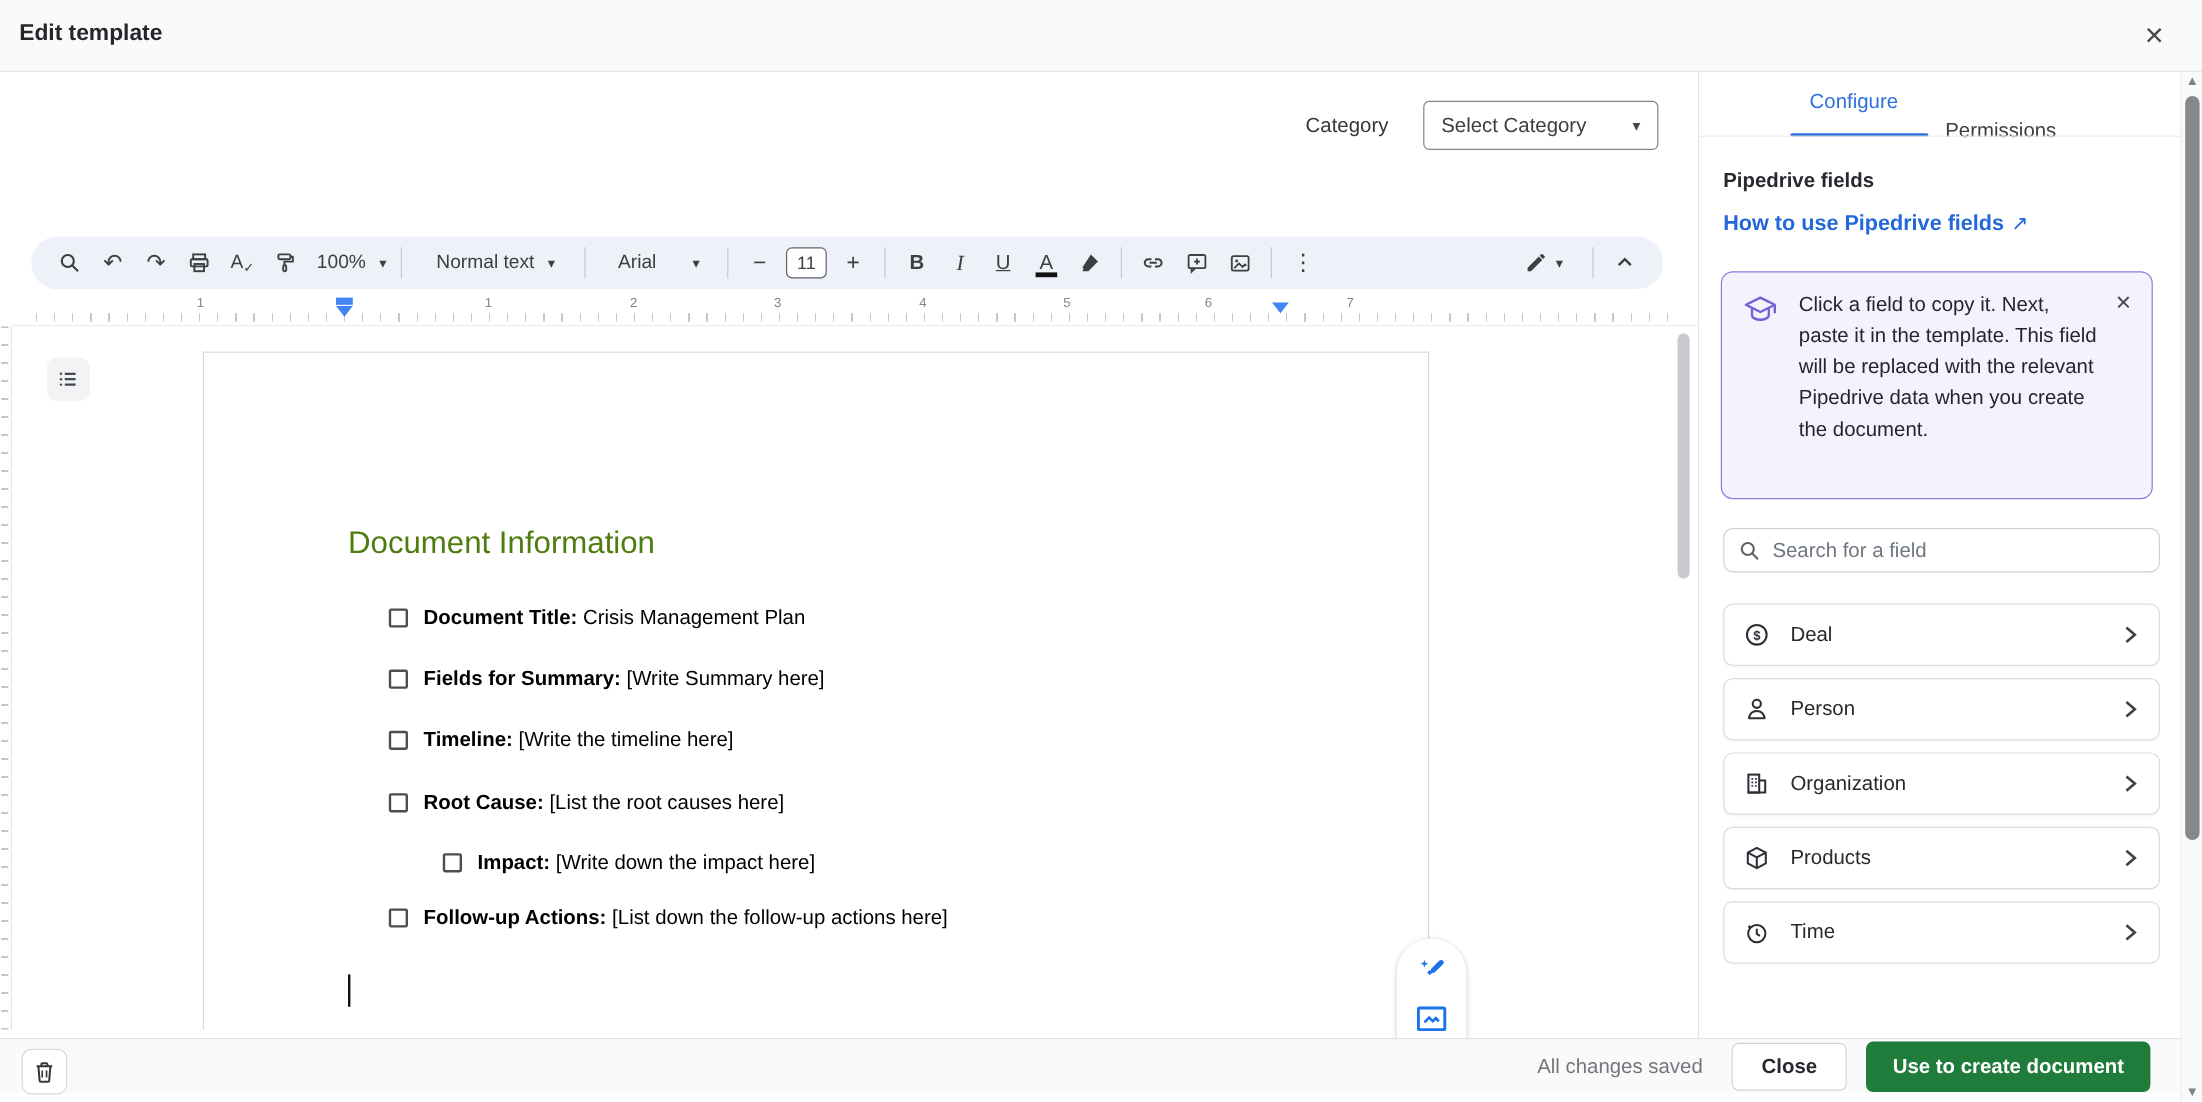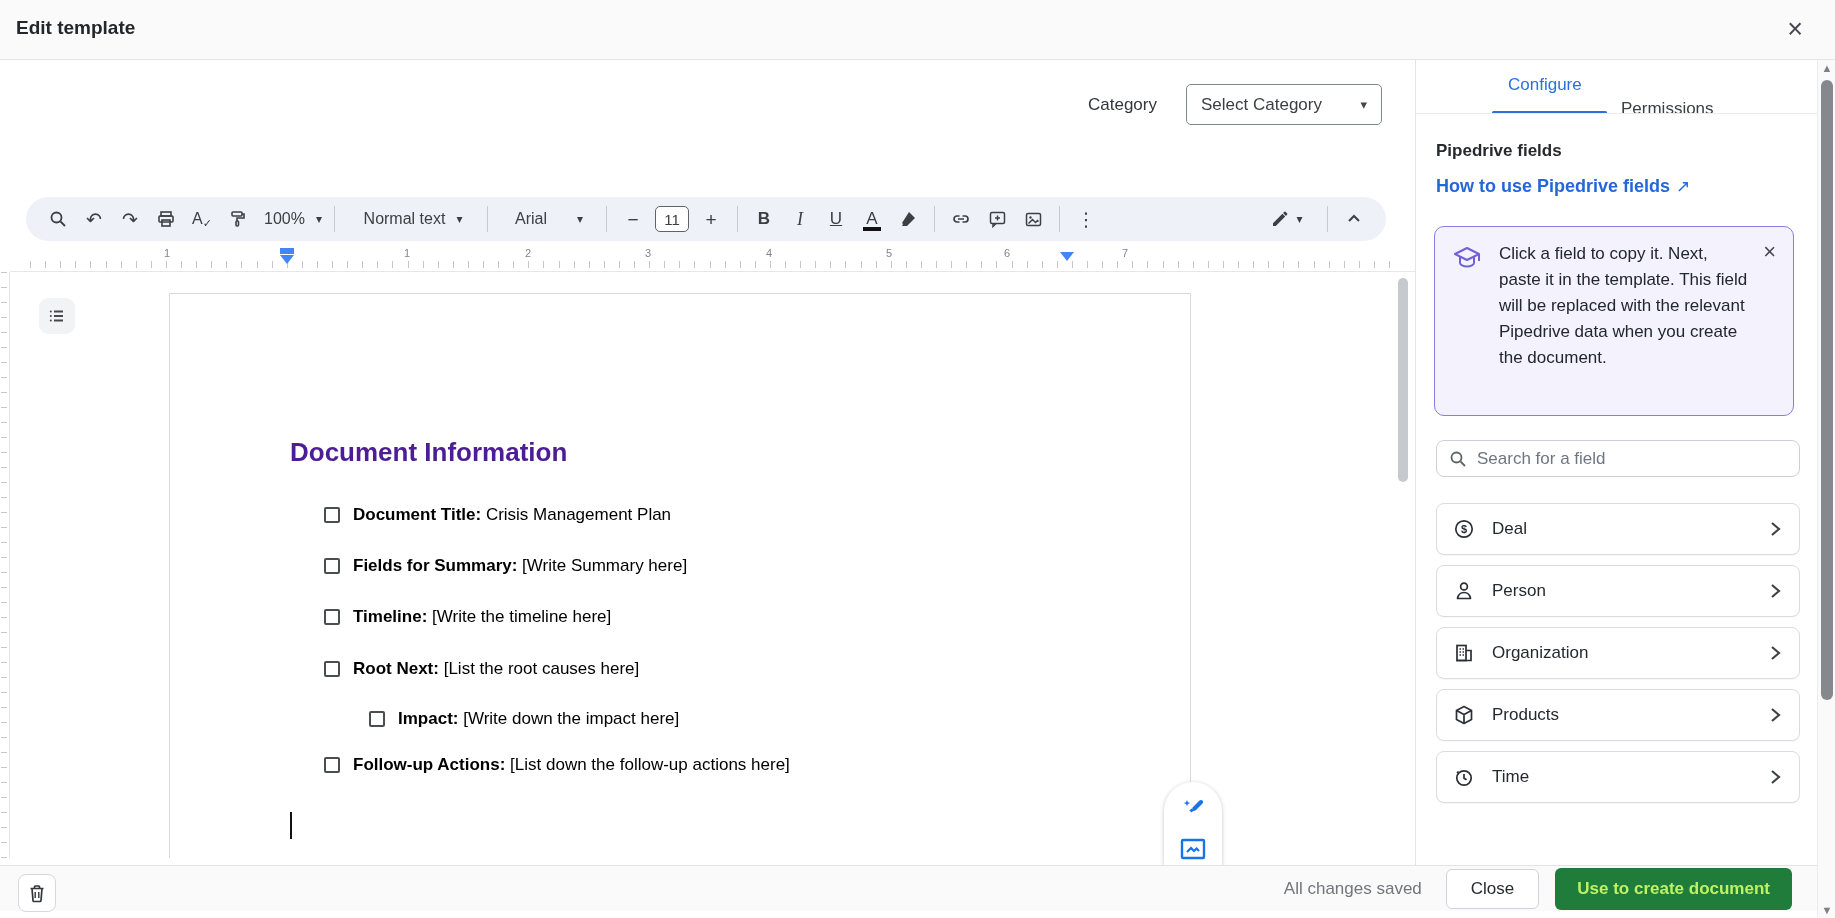--- a/index.html
+++ b/index.html
@@ -46,21 +46,21 @@
   .ruler-line { position:absolute; left:10px; top:271px; width:1405px; height:1px; background:#e6e8eb; }
   .m-rect { position:absolute; width:14px; height:6px; background:#4285f4; top:2px; cursor:pointer; }
   .m-tri { position:absolute; width:0; height:0; border-left:7px solid transparent; border-right:7px solid transparent; border-top:9px solid #4285f4; top:9px; cursor:pointer; }
 
   
   .vruler { position:absolute; left:0; top:272px; width:10px; height:586px; border-right:1px solid #e3e5e8;
      background:repeating-linear-gradient(180deg, #c3c7cc 0 1px, transparent 1px 15px); background-size:6px 100%; background-repeat:no-repeat; background-position:right 2px top; }
   .canvas { position:absolute; left:10px; top:272px; width:1405px; height:586px; background:#fff; }
   .page { position:absolute; left:159px; top:21px; width:1022px; height:565px; background:#fff; border:1px solid #d9d9d9; border-bottom:none; }
   .list-btn { position:absolute; left:29px; top:26px; width:36px; height:36px; border-radius:9px; background:#f1f3f4; display:flex; align-items:center; justify-content:center; cursor:pointer; }
-  .doc-h1 { position:absolute; left:280px; top:165px; font-size:26px; font-weight:700; color:#4c1d95; }
+  .doc-h1 { position:absolute; left:280px; top:165px; font-size:26px; font-weight:400; color:#4d7c0f; }
   .chk-row { position:absolute; left:314px; height:26px; display:flex; align-items:center; gap:13px; font-size:17px; color:#000; white-space:nowrap; }
   .chk-box { width:16px; height:16px; border:2px solid #4a4d52; border-radius:2px; background:#fff; cursor:pointer; flex:none; }
   .chk-row b { font-weight:700; }
   .cursor { position:absolute; left:280px; top:540px; width:2px; height:27px; background:#111; }
 
   
   .float-pill { position:absolute; left:1164px; top:782px; width:58px; height:83px; background:#fff; border-radius:29px 29px 0 0; box-shadow:0 1px 4px rgba(60,64,67,.3); overflow:hidden; }
   .float-pill .fi { position:absolute; left:50%; transform:translateX(-50%); cursor:pointer; }
   .fi1 { top:13px; } .fi2 { top:56px; }
 
@@ -94,22 +94,22 @@
   .win-scroll { position:absolute; left:1817px; top:60px; width:18px; height:858px; background:#fafafa; border-left:1px solid #ececec; }
   .ws-up { position:absolute; top:2px; left:0; width:18px; text-align:center; font-size:11px; color:#7d8085; cursor:pointer; }
   .ws-down { position:absolute; bottom:2px; left:0; width:18px; text-align:center; font-size:11px; color:#7d8085; cursor:pointer; }
   .ws-thumb { position:absolute; top:20px; left:3px; width:12px; height:620px; background:#85888d; border-radius:6px; cursor:pointer; }
 
   
   .footer { position:absolute; left:0; top:865px; width:1817px; height:46px; background:#fafafa; border-top:1px solid #e3e3e3; display:flex; align-items:center; }
   .trash-btn { position:absolute; left:18px; top:8px; width:38px; height:38px; background:#fff; border:1px solid #d5d8dc; border-radius:8px; display:flex; align-items:center; justify-content:center; cursor:pointer; }
   .f-right { margin-left:auto; display:flex; align-items:center; gap:16px; padding-right:25px; }
   .status { font-size:17px; color:#72767c; margin-right:8px; }
-  .btn-close { height:40px; padding:0 24px; background:#fff; border:1px solid #d0d4d9; border-radius:6px; font-size:17px; font-weight:400; color:#26292e; display:flex; align-items:center; cursor:pointer; font-family:"Liberation Sans", sans-serif; }
-  .btn-green { height:42px; padding:0 22px; background:#1f7c3a; border:none; border-radius:6px; font-size:17px; font-weight:700; color:#bef264; display:flex; align-items:center; cursor:pointer; font-family:"Liberation Sans", sans-serif; }
+  .btn-close { height:40px; padding:0 24px; background:#fff; border:1px solid #d0d4d9; border-radius:6px; font-size:17px; font-weight:700; color:#26292e; display:flex; align-items:center; cursor:pointer; font-family:"Liberation Sans", sans-serif; }
+  .btn-green { height:42px; padding:0 22px; background:#1f7c3a; border:none; border-radius:6px; font-size:17px; font-weight:700; color:#ffffff; display:flex; align-items:center; cursor:pointer; font-family:"Liberation Sans", sans-serif; }
 </style>
 </head>
 <body>
 
 <div class="app">
 
   <div class="top-bar">
     <span class="tt">Edit template</span>
     <span class="top-close">×</span>
   </div>
@@ -250,21 +250,21 @@
     <div class="chk-row" style="top:281px;">
       <span class="chk-box"></span>
       <span><b>Fields for Summary:</b> <span>[Write Summary here]</span></span>
     </div>
     <div class="chk-row" style="top:332px;">
       <span class="chk-box"></span>
       <span><b>Timeline:</b> <span>[Write the timeline here]</span></span>
     </div>
     <div class="chk-row" style="top:384px;">
       <span class="chk-box"></span>
-      <span><b>Root Next:</b> <span>[List the root causes here]</span></span>
+      <span><b>Root Cause:</b> <span>[List the root causes here]</span></span>
     </div>
     <div class="chk-row" style="top:434px;padding-left:45px;">
       <span class="chk-box"></span>
       <span><b>Impact:</b> <span>[Write down the impact here]</span></span>
     </div>
     <div class="chk-row" style="top:480px;">
       <span class="chk-box"></span>
       <span><b>Follow-up Actions:</b> <span>[List down the follow-up actions here]</span></span>
     </div>
     <div class="cursor"></div>

